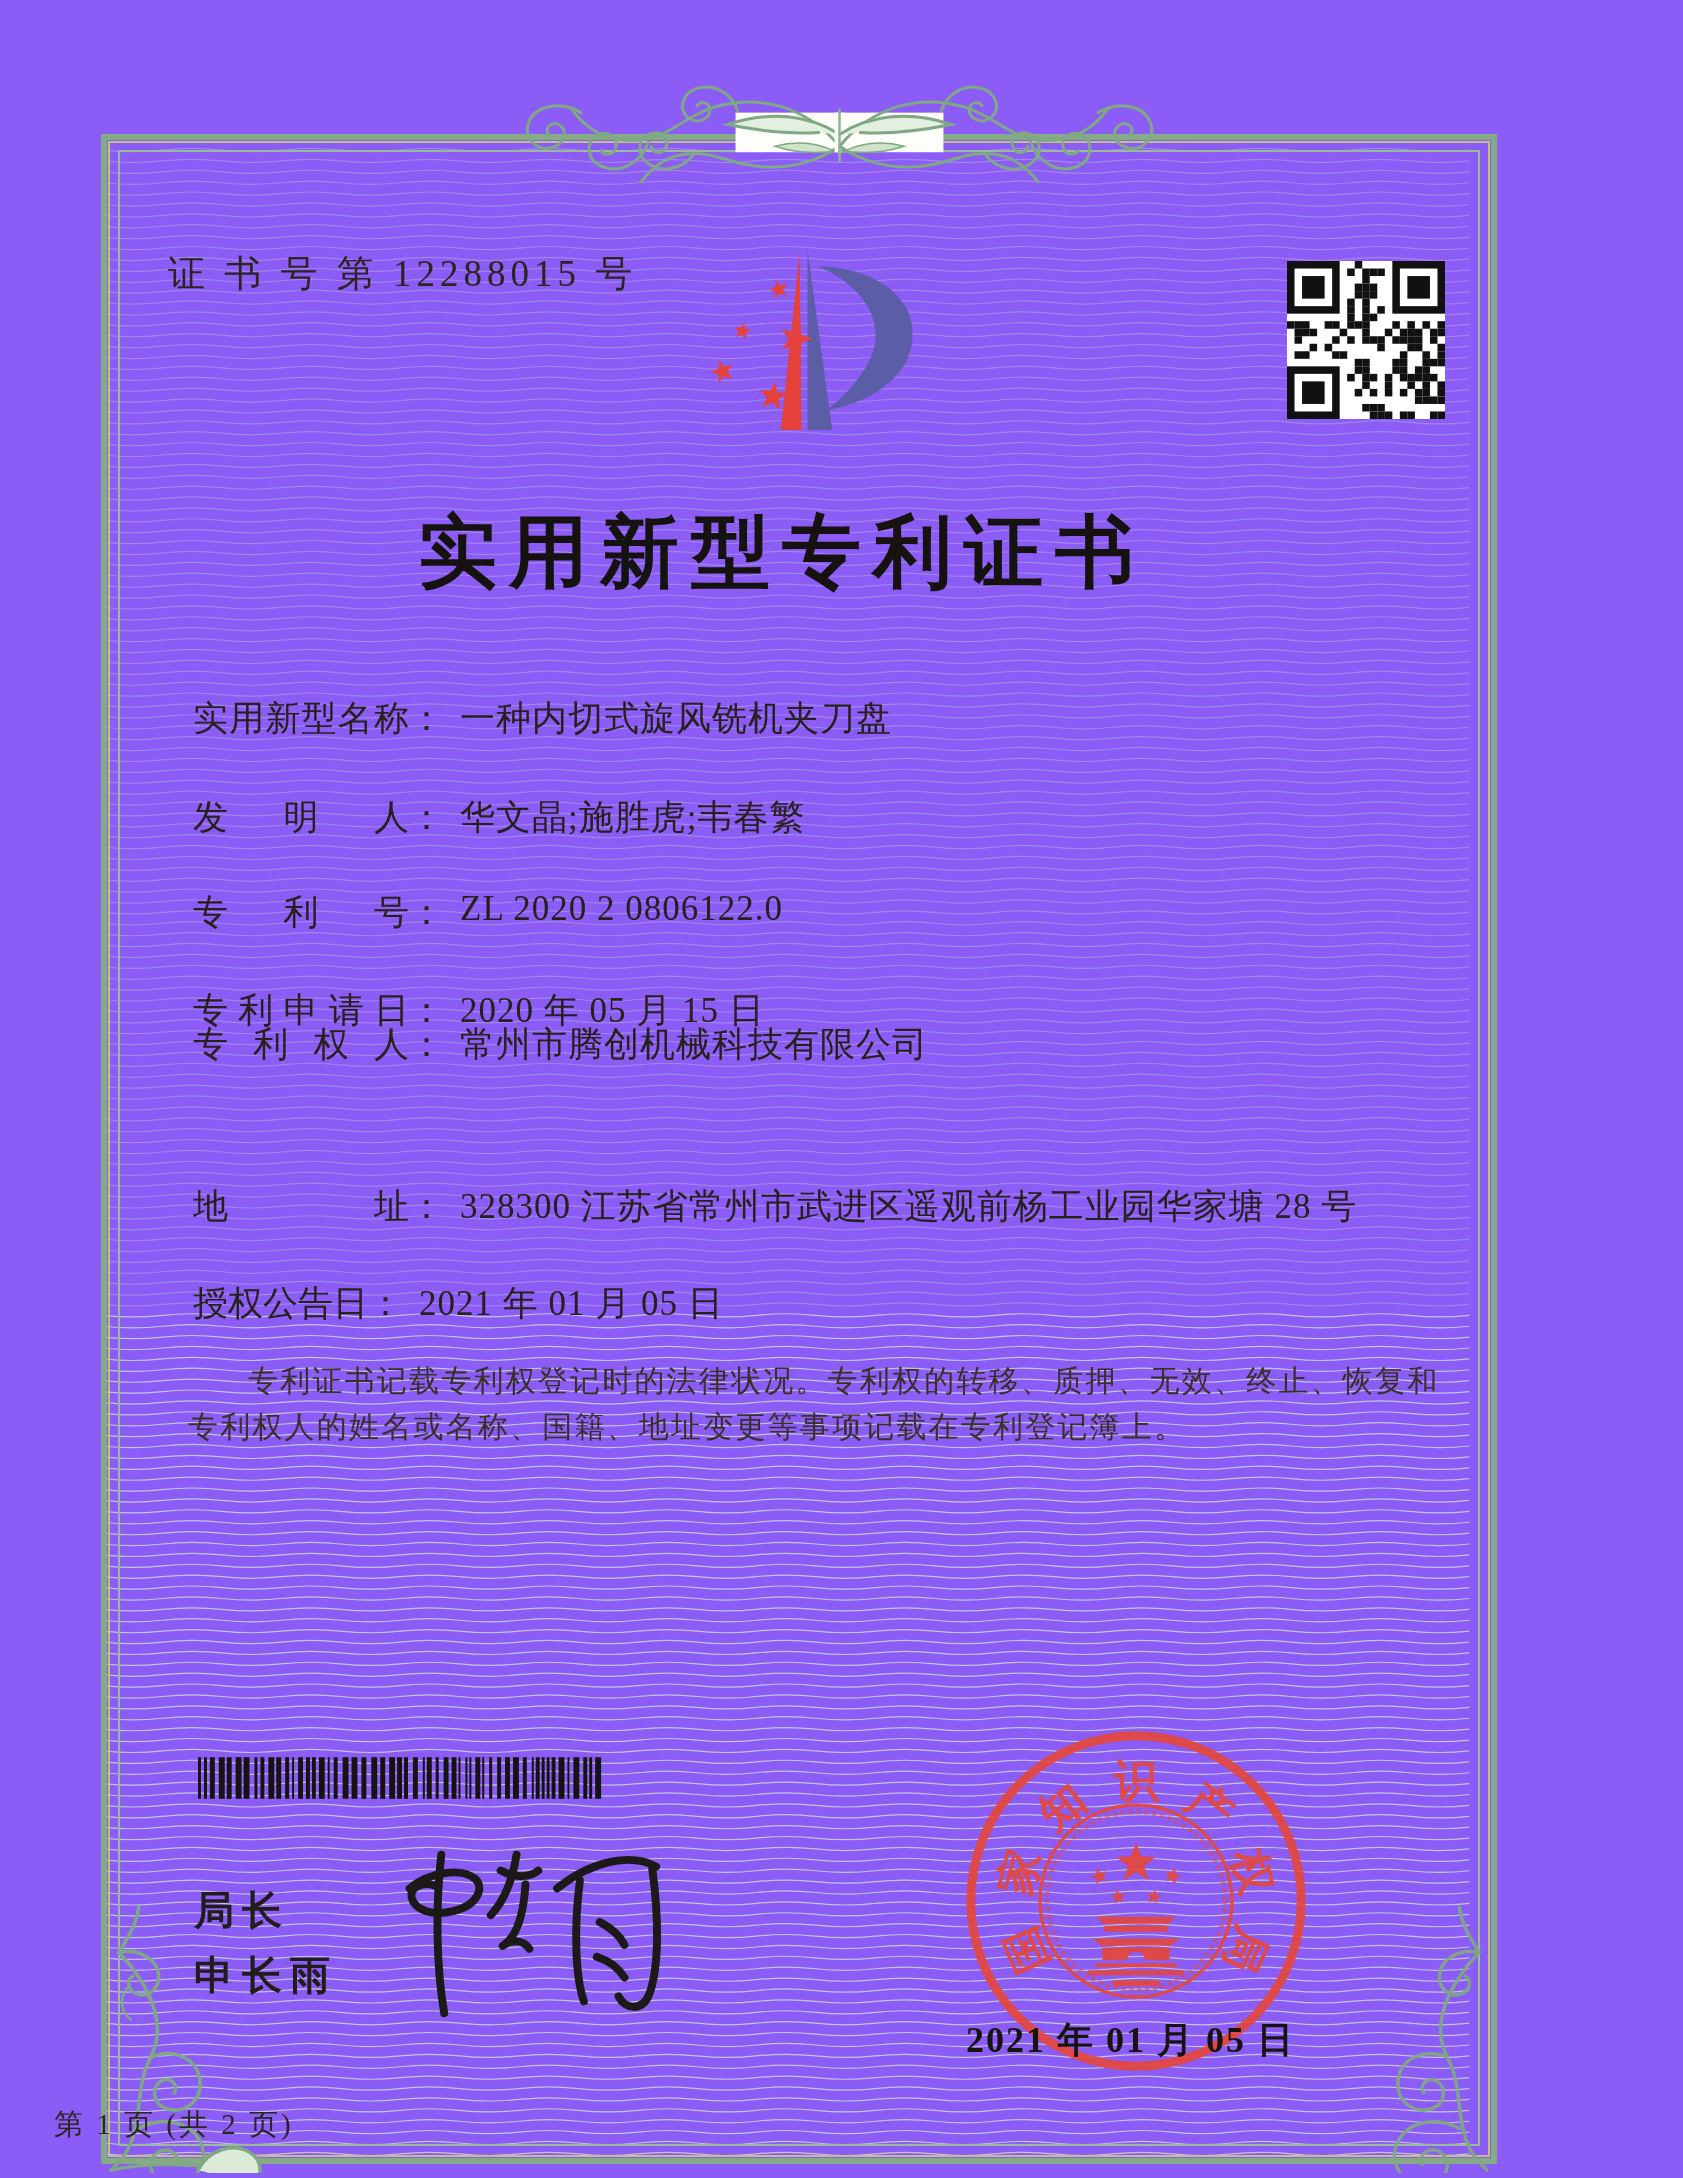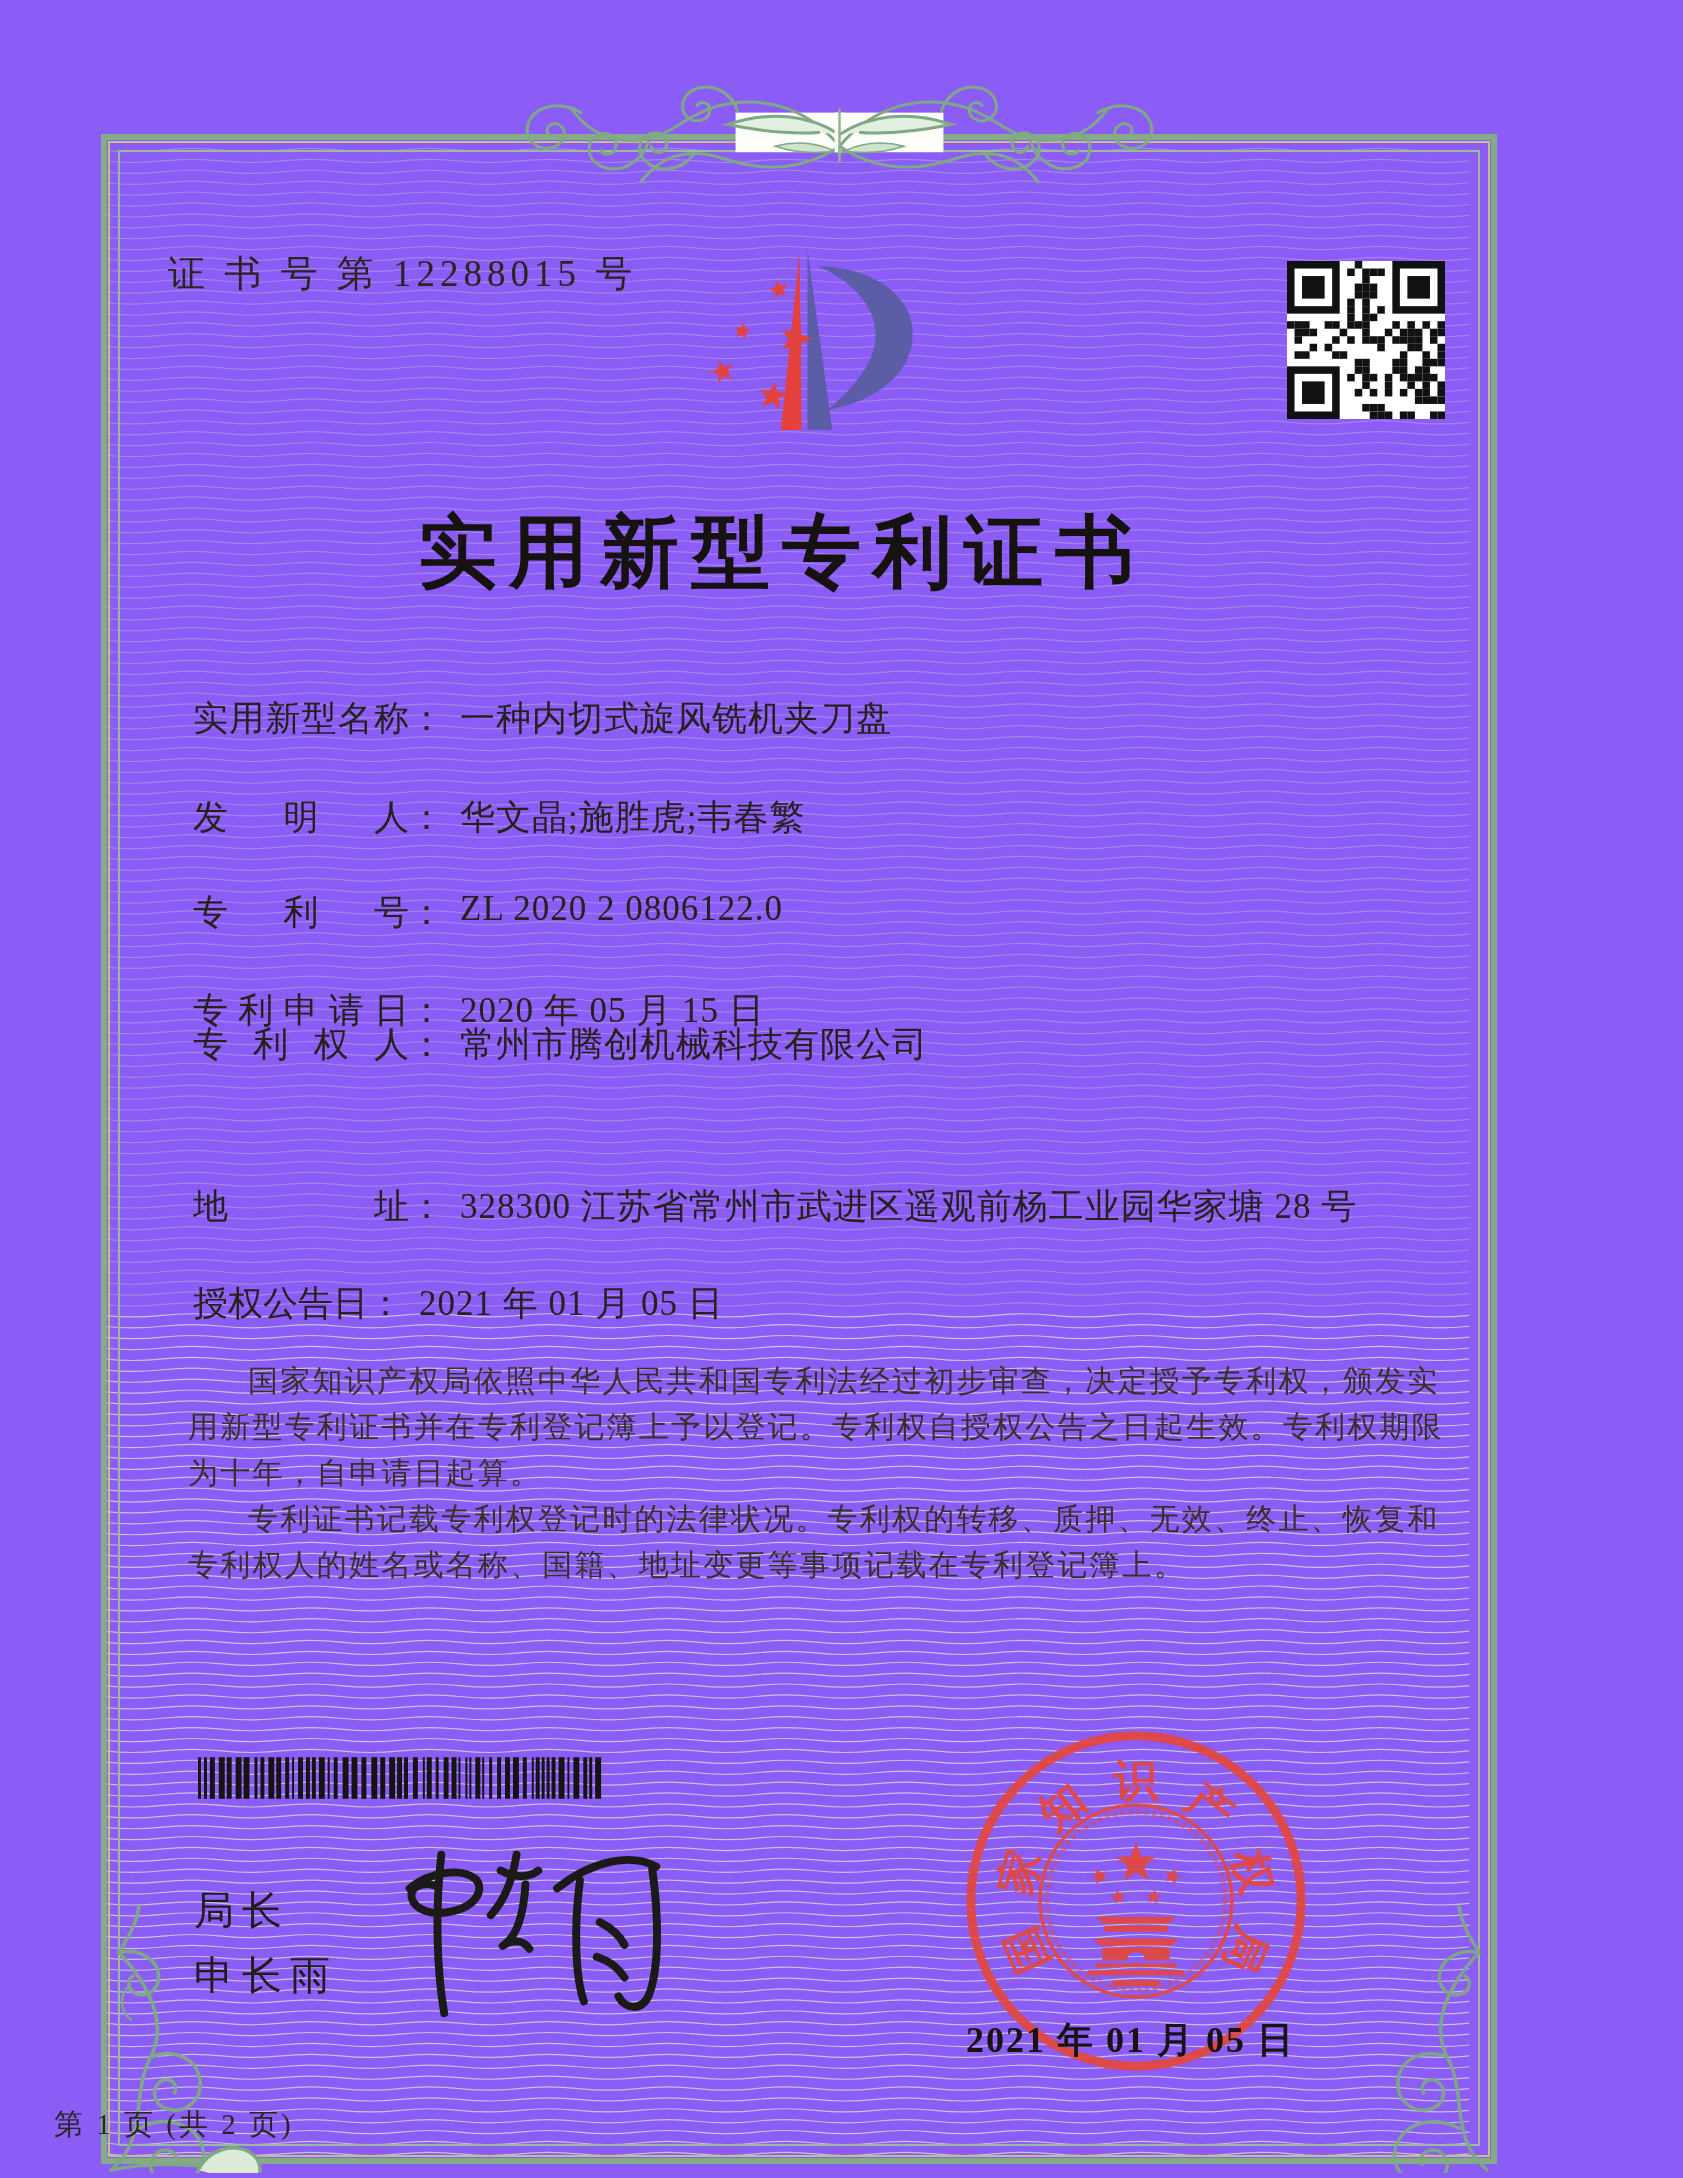--- a/index.html
+++ b/index.html
@@ -16,21 +16,21 @@
   .frame3{left:118px;top:150px;width:1362px;height:1996px;border:2px solid #98bb9a;box-sizing:border-box;}
   .cert-no{left:168px;top:249px;font-size:37px;letter-spacing:5px;color:#2b2522;}
   .title{left:84px;top:500px;width:1396px;text-align:center;font-size:79px;font-weight:bold;letter-spacing:12px;color:#15120f;margin:0;}
   .row{left:193px;height:51px;font-size:35px;white-space:nowrap;}
   .row .lab{display:inline-block;width:216px;text-align:justify;text-align-last:justify;vertical-align:top;}
   .row .col{display:inline-block;vertical-align:top;}
   .row .val{display:inline-block;margin-left:16px;vertical-align:top;letter-spacing:1px;}
   .grant2{left:812px;}
   .paras{left:188px;top:1358px;width:1279px;font-size:30px;line-height:46px;letter-spacing:2.2px;color:#38312b;}
   .paras p{margin:0;text-indent:2em;}
-  .signer{left:194px;font-size:40px;letter-spacing:8px;color:#211d1a;}
+  .signer{left:194px;font-size:40px;letter-spacing:8px;color:#211d1a;font-weight:bold;}
   .seal-date{left:962px;top:2016px;width:337px;text-align:center;font-size:36px;letter-spacing:2px;color:#17140f;font-weight:bold;}
   .footer{left:54px;top:2105px;width:1396px;text-align:left;font-size:29px;letter-spacing:3px;color:#2b2624;}
   svg{display:block;}
 </style>
 </head>
 <body>
 
 <div class="page">
 
   <svg class="abs" id="waves" style="left:103px;top:136px;" width="1392" height="2026" viewBox="0 0 1406 2046">
@@ -424,21 +424,20 @@
   </div>
   <div class="abs row" style="top:1183px;">
     <span class="lab">地址</span><span class="col">：</span><span class="val">328300 江苏省常州市武进区遥观前杨工业园华家塘 28 号</span>
   </div>
 
   <div class="abs row" style="top:1280px;">
     <span>授权公告日</span><span class="col">：</span><span class="val">2021 年 01 月 05 日</span>
   </div>
 
   <div class="abs paras">
-    <p>国家知识产权局依照中华人民共和国专利法经过初步审查，决定授予专利权，颁发实用新型专利证书并在专利登记簿上予以登记。专利权自授权公告之日起生效。专利权期限为十年，自申请日起算。</p>
     <p>专利证书记载专利权登记时的法律状况。专利权的转移、质押、无效、终止、恢复和专利权人的姓名或名称、国籍、地址变更等事项记载在专利登记簿上。</p>
   </div>
 
   <svg class="abs" id="barcode" style="left:198px;top:1757px;" width="414" height="42" viewBox="0 0 418 42">
       <rect x="0" y="0" width="3" height="42" fill="#161412"></rect>
       <rect x="6" y="0" width="3" height="42" fill="#161412"></rect>
       <rect x="12" y="0" width="5" height="42" fill="#161412"></rect>
       <rect x="21" y="0" width="6" height="42" fill="#161412"></rect>
       <rect x="29" y="0" width="5" height="42" fill="#161412"></rect>
       <rect x="38" y="0" width="6" height="42" fill="#161412"></rect>

